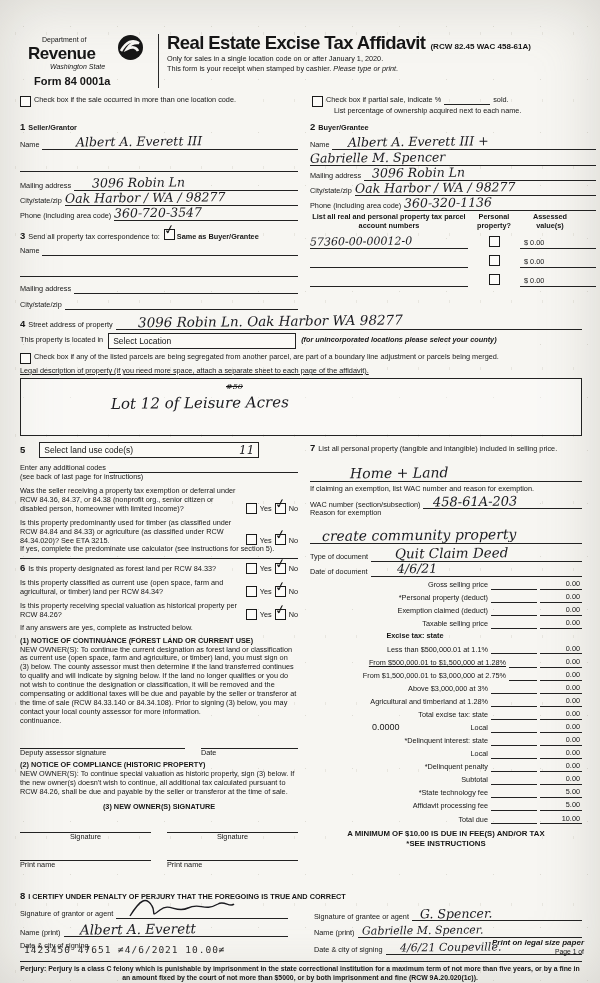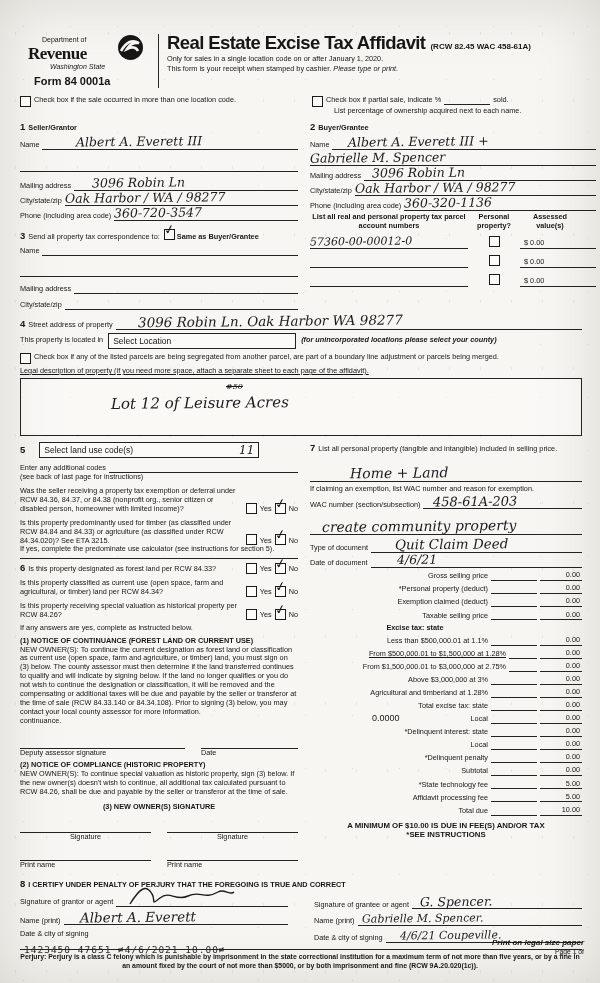--- a/index.html
+++ b/index.html
@@ -15,21 +15,21 @@
     font-size:7.3px;line-height:1.22;
     box-shadow:inset 0 0 60px rgba(120,115,105,.25);
   }
   .content{padding:34px 18px 0 20px;}
   b,.b{font-weight:700;}
   .it{font-style:italic;}
   
   .hdr{display:flex;}
   .logo{width:138px;flex:none;position:relative;padding-top:2px;}
   .dept-small{font-size:7px;margin-left:22px;}
-  .dept-big{font-size:17px;font-weight:700;letter-spacing:-0.5px;margin-left:8px;line-height:1;font-family:Liberation Serif, serif;}
+  .dept-big{font-size:17px;font-weight:700;letter-spacing:-0.5px;margin-left:8px;line-height:1;}
   .dept-state{font-size:7px;font-style:italic;margin-left:30px;margin-top:1px;}
   .form-no{font-size:11px;font-weight:700;margin-left:14px;margin-top:4px;}
   .logo svg{position:absolute;right:14px;top:0;}
   .titleblk{flex:1;border-left:1.5px solid #2a2a2a;padding-left:8px;}
   .title{font-size:18.5px;font-weight:700;letter-spacing:-0.6px;line-height:1;display:inline;}
   .rcw{font-size:8px;font-weight:700;display:inline;margin-left:3px;}
   .hnote{font-size:7.3px;margin-top:2px;}
   
   .cb{display:inline-block;width:9px;height:9px;border:1px solid #1a1a1a;background:#fcfbf8;position:relative;flex:none;vertical-align:-1px;}
   .cb.checked::after{content:"✓";position:absolute;left:-1px;top:-8px;font-size:13px;font-weight:700;color:#111;font-family:"DejaVu Sans",sans-serif;transform:rotate(-12deg);}
@@ -352,20 +352,21 @@
     <div class="rcol">
       <div><span class="secnum">7</span><span>List all personal property (tangible and intangible) included in selling price.</span></div>
       <div class="fline" style="margin-top:14px;">
         <span class="wline" style="margin-left:0;"><span class="hw" style="padding-left:40px;font-size:14px;">Home + Land</span></span>
       </div>
       <div style="margin-top:3px;">If claiming an exemption, list WAC number and reason for exemption.</div>
       <div class="fline" style="margin-top:2px;">
         <span class="lbl">WAC number (section/subsection)</span>
         <span class="wline"><span class="hw" style="padding-left:10px;font-size:13px;">458-61A-203</span></span>
       </div>
+      <div>Reason for exemption</div>
       <div class="fline" style="margin-top:12px;">
         <span class="wline" style="margin-left:0;"><span class="hw" style="padding-left:12px;font-size:14px;">create community property</span></span>
       </div>
       <div class="fline" style="margin-top:4px;">
         <span class="lbl">Type of document</span>
         <span class="wline"><span class="hw" style="padding-left:24px;font-size:13.5px;">Quit Claim Deed</span></span>
       </div>
       <div class="fline" style="margin-top:2px;">
         <span class="lbl">Date of document</span>
         <span class="wline"><span class="hw" style="padding-left:26px;">4/6/21</span></span>
@@ -465,21 +466,21 @@
               <span class="mlabel">Total due</span>
               <span class="mleader"></span>
               <span class="mval">10.00</span>
             </div>
       </div>
       <div class="center b" style="margin-top:5px;font-size:7.8px;">A MINIMUM OF $10.00 IS DUE IN FEE(S) AND/OR TAX</div>
       <div class="center b" style="font-size:7.8px;">*SEE INSTRUCTIONS</div>
     </div>
   </div>
 
-  <div style="margin-top:8px;">
+  <div style="margin-top:20px;">
     <div><span class="secnum">8</span><b>I CERTIFY UNDER PENALTY OF PERJURY THAT THE FOREGOING IS TRUE AND CORRECT</b></div>
     <div class="s8grid">
       <div class="s8col">
         <div class="fline">
           <span class="lbl">Signature of grantor or agent</span>
           <span class="wline">
             <svg class="sig-svg" width="110" height="22" viewBox="0 0 110 22">
               <path d="M4 18 C14 2 20 -2 26 8 C30 14 24 20 34 12 C44 4 50 16 62 10 C74 4 78 14 92 6 C98 2 104 10 108 6" stroke="#1b1b20" fill="none" stroke-width="1.4"></path>
             </svg>
           </span>

